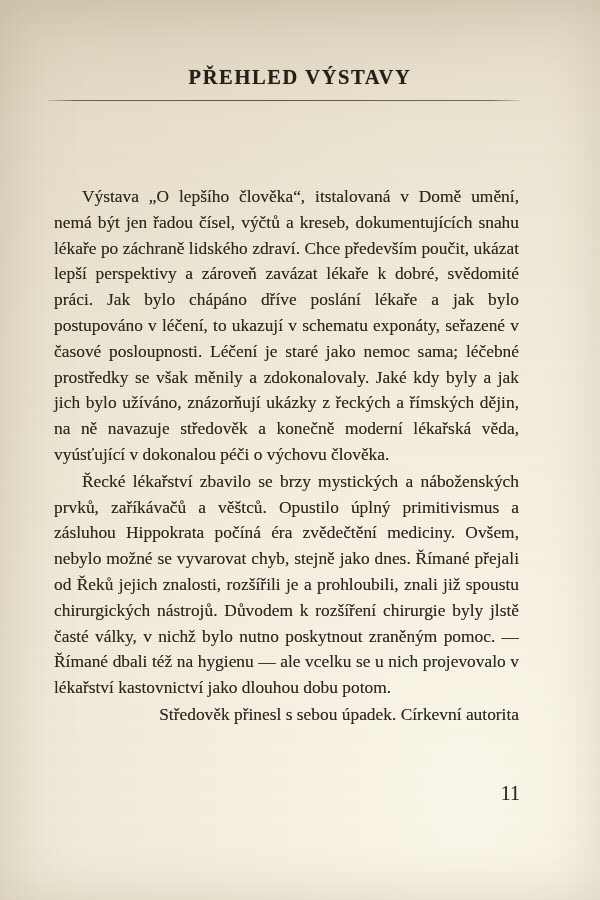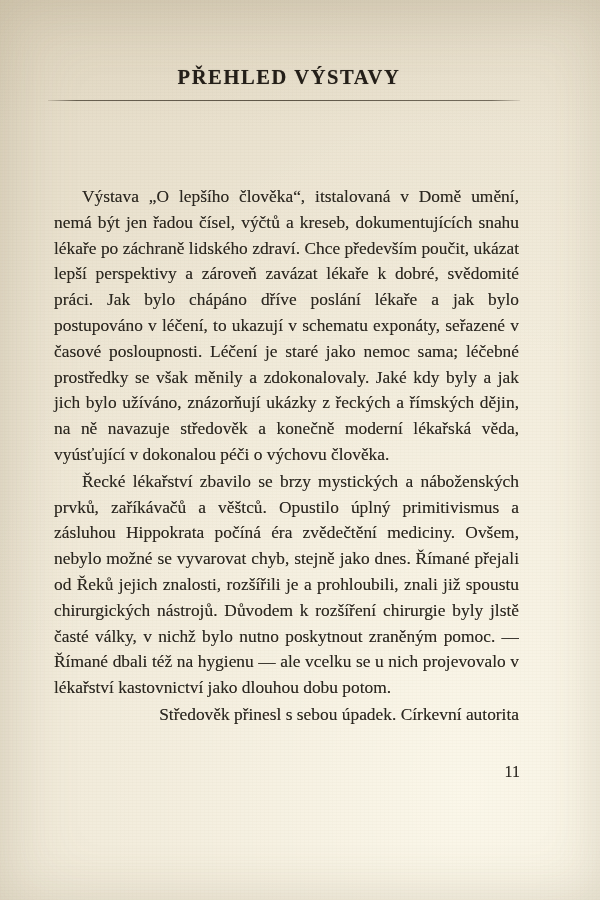--- a/index.html
+++ b/index.html
@@ -31,21 +31,21 @@
     opacity: 0.5;
     background-image:
       repeating-linear-gradient(0deg, rgba(150,138,112,0.050) 0px, rgba(150,138,112,0.050) 1px, rgba(255,255,255,0) 1px, rgba(255,255,255,0) 3px),
       repeating-linear-gradient(90deg, rgba(150,138,112,0.040) 0px, rgba(150,138,112,0.040) 1px, rgba(255,255,255,0) 1px, rgba(255,255,255,0) 4px);
     mix-blend-mode: multiply;
   }
 
   
   #header-title {
     position: absolute;
-    left: 53px;
+    left: 64px;
     top: 66px;
     width: 472px;
     text-align: center;
     font-weight: bold;
     font-size: 20.5px;
     letter-spacing: 1.6px;
     color: #241f19;
     text-shadow: 0 0 0.7px rgba(40,34,26,0.55);
   }
 
@@ -84,24 +84,24 @@
   }
 
   
   #body-text p.partial {
     text-align: right;
   }
 
   #page-number {
     position: absolute;
     left: 48px;
-    top: 763px;
+    top: 782px;
     width: 472px;
     text-align: right;
-    font-size: 16px;
+    font-size: 20px;
     color: #2b2720;
     text-shadow: 0 0 0.5px rgba(45,39,30,0.4);
   }
 
   
   #edge-shade {
     position: absolute;
     inset: 0;
     pointer-events: none;
     box-shadow:

